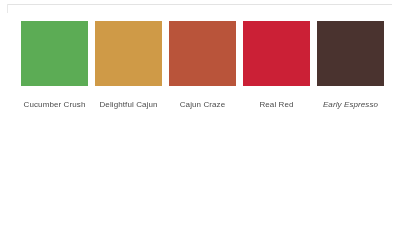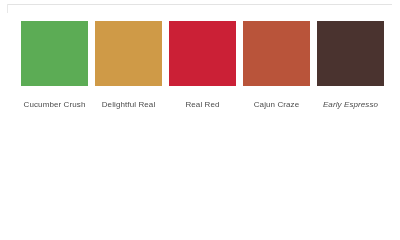--- a/index.html
+++ b/index.html
@@ -78,31 +78,31 @@
 
   <div class="swatch-row">
 
     <div class="swatch-cell">
       <div class="swatch-chip" style="background:#5cac55;"></div>
       <div class="swatch-label" style="color: rgb(76, 76, 76);">Cucumber Crush</div>
     </div>
 
     <div class="swatch-cell">
       <div class="swatch-chip" style="background:#cf9a47;"></div>
-      <div class="swatch-label" style="color: rgb(76, 76, 76);">Delightful Real</div>
+      <div class="swatch-label" style="color: rgb(76, 76, 76);">Delightful Cajun</div>
+    </div>
+
+    <div class="swatch-cell">
+      <div class="swatch-chip" style="background:#b9543a;"></div>
+      <div class="swatch-label" style="color: rgb(76, 76, 76);">Cajun Craze</div>
     </div>
 
     <div class="swatch-cell">
       <div class="swatch-chip" style="background:#cb2036;"></div>
       <div class="swatch-label" style="color: rgb(76, 76, 76);">Real Red</div>
-    </div>
-
-    <div class="swatch-cell">
-      <div class="swatch-chip" style="background:#b9543a;"></div>
-      <div class="swatch-label" style="color: rgb(76, 76, 76);">Cajun Craze</div>
     </div>
 
     <div class="swatch-cell">
       <div class="swatch-chip" style="background:#4a332f;"></div>
       <div class="swatch-label" style="color: rgb(76, 76, 76); font-style: italic;">Early Espresso</div>
     </div>
 
   </div>
 </div>
 

